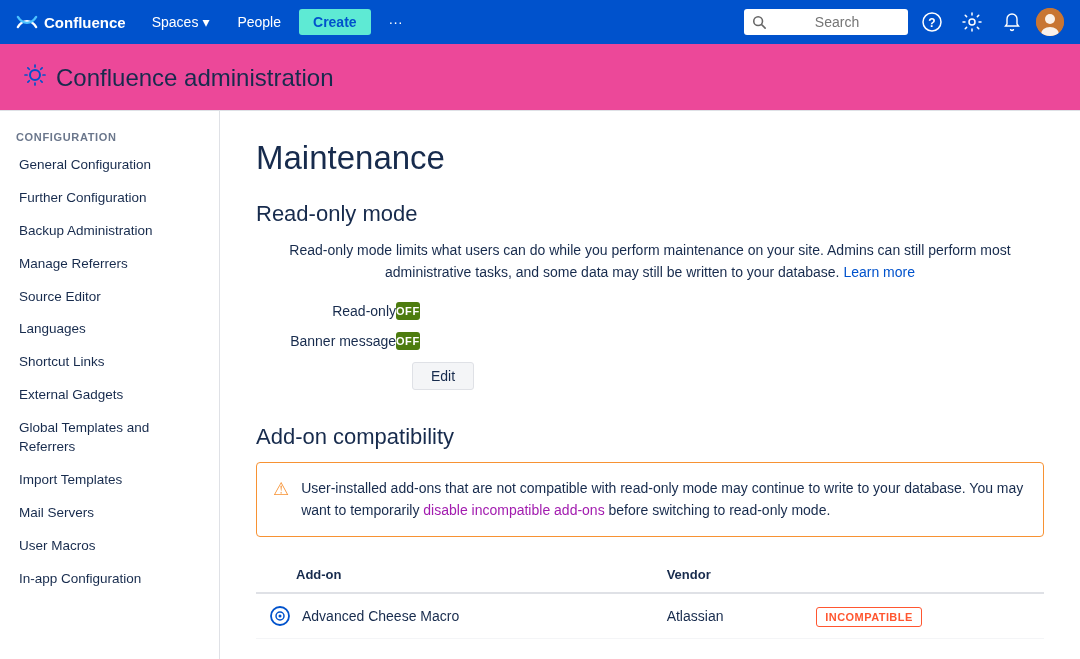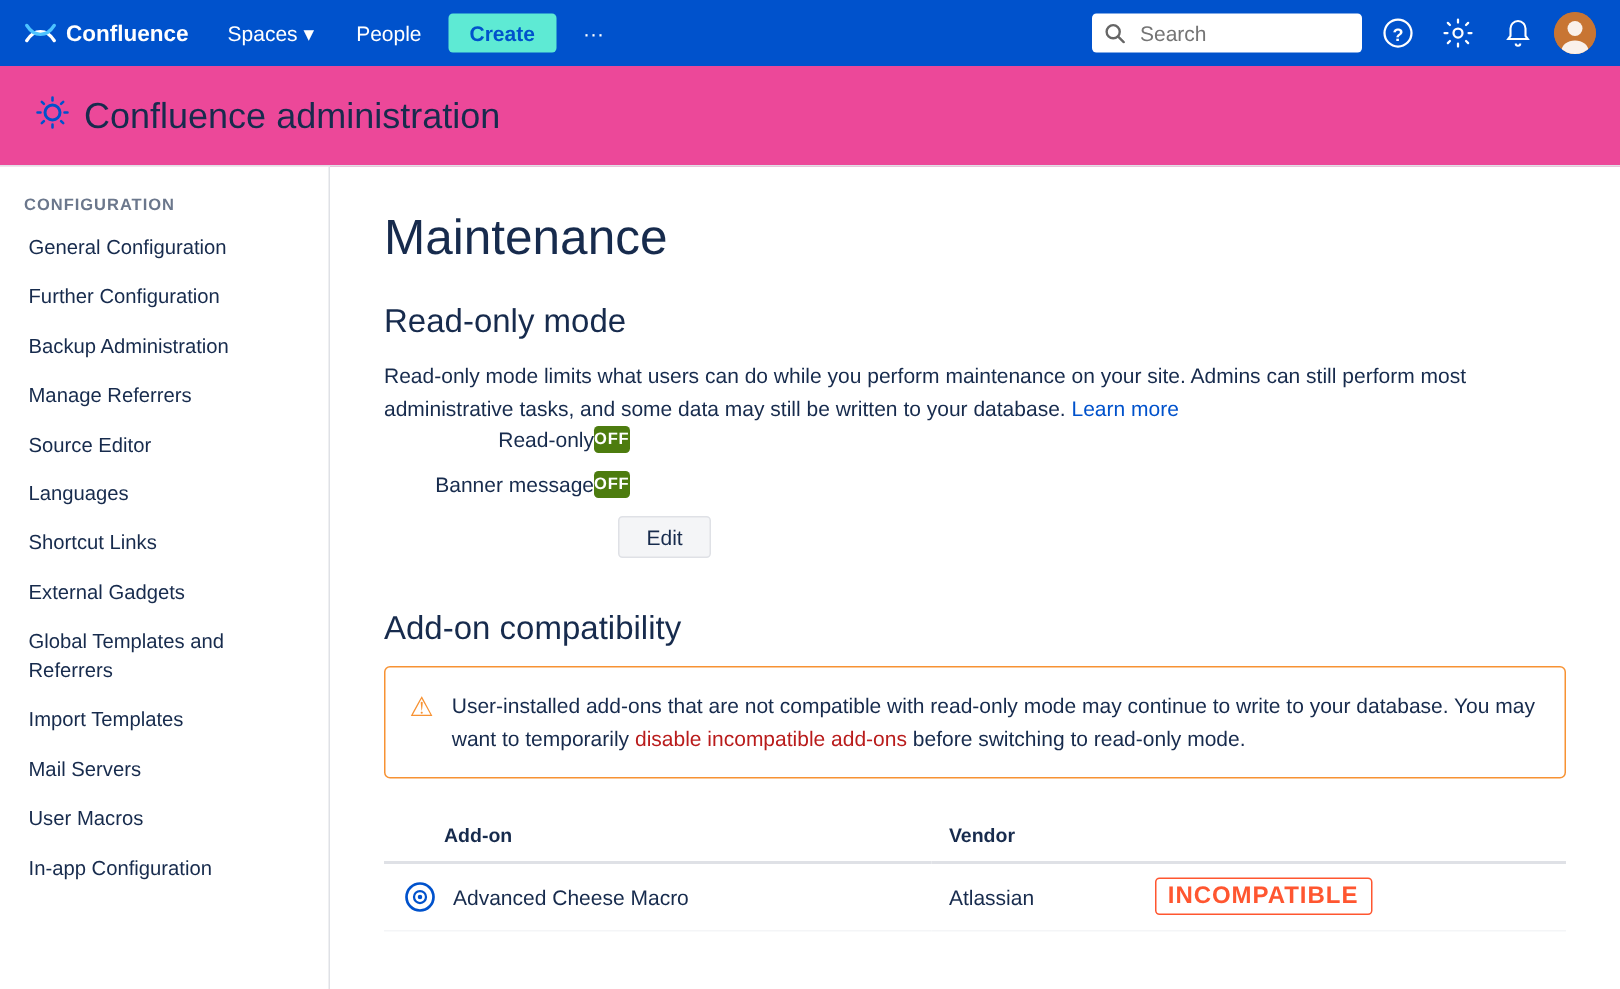--- a/index.html
+++ b/index.html
@@ -46,23 +46,24 @@
       border-radius: 3px;
       cursor: pointer;
     }
     .nav-spacer { flex: 1; }
     .nav-search {
       background: #fff;
       border: none;
       border-radius: 3px;
       padding: 5px 10px 5px 32px;
       font-size: 14px;
-      width: 180px;
+      width: 164px;
       color: #4d7c0f;
       outline: none;
+      text-align: center;
     }
     .search-wrapper {
       position: relative;
       display: flex;
       align-items: center;
     }
     .search-wrapper svg {
       position: absolute;
       left: 8px;
       color: #666;
@@ -154,20 +155,22 @@
     .section-title {
       font-size: 22px;
       font-weight: 500;
       color: #172b4d;
       margin-bottom: 12px;
     }
     .section-desc {
       font-size: 14px;
       color: #172b4d;
       line-height: 1.6;
+      margin-bottom: 18px;
+      text-align: center;
     }
     .section-desc a { color: #0052cc; text-decoration: none; }
 
     
     .toggle-row {
       display: flex;
       align-items: center;
       margin-bottom: 12px;
     }
     .toggle-label {
@@ -215,21 +218,21 @@
       font-size: 18px;
       color: #f79233;
       flex-shrink: 0;
       margin-top: 1px;
     }
     .warning-text {
       font-size: 14px;
       color: #172b4d;
       line-height: 1.6;
     }
-    .warning-text a { color: #b91c1c; text-decoration: none; }
+    .warning-text a { color: #a21caf; text-decoration: none; }
 
     
     .addon-table {
       width: 100%;
       border-collapse: collapse;
     }
     .addon-table th {
       text-align: left;
       font-weight: 700;
       font-size: 13px;
@@ -248,21 +251,21 @@
       width: 24px; height: 24px;
       color: #0052cc;
       display: inline-flex;
       align-items: center;
       justify-content: center;
     }
     .incompatible-badge {
       background: #fff;
       border: 1px solid #ff5630;
       color: #ff5630;
-      font-size: 16px;
+      font-size: 11px;
       font-weight: 700;
       padding: 3px 8px;
       border-radius: 3px;
       letter-spacing: 0.04em;
       text-transform: uppercase;
     }
   </style>
 </head>
 <body>
 

